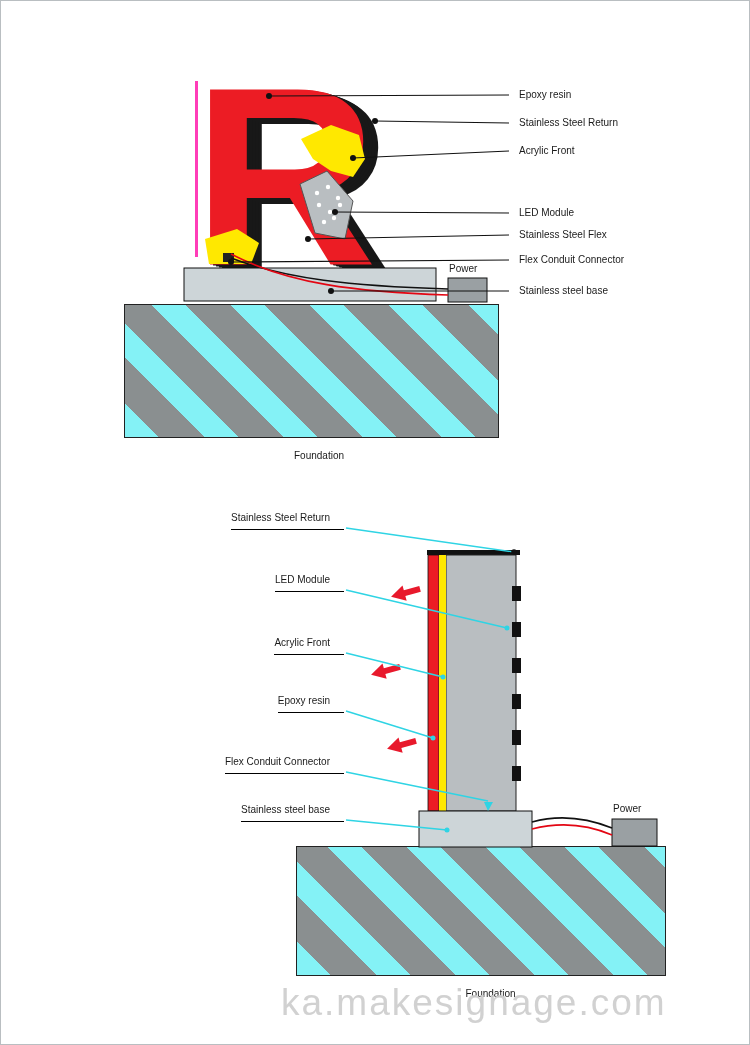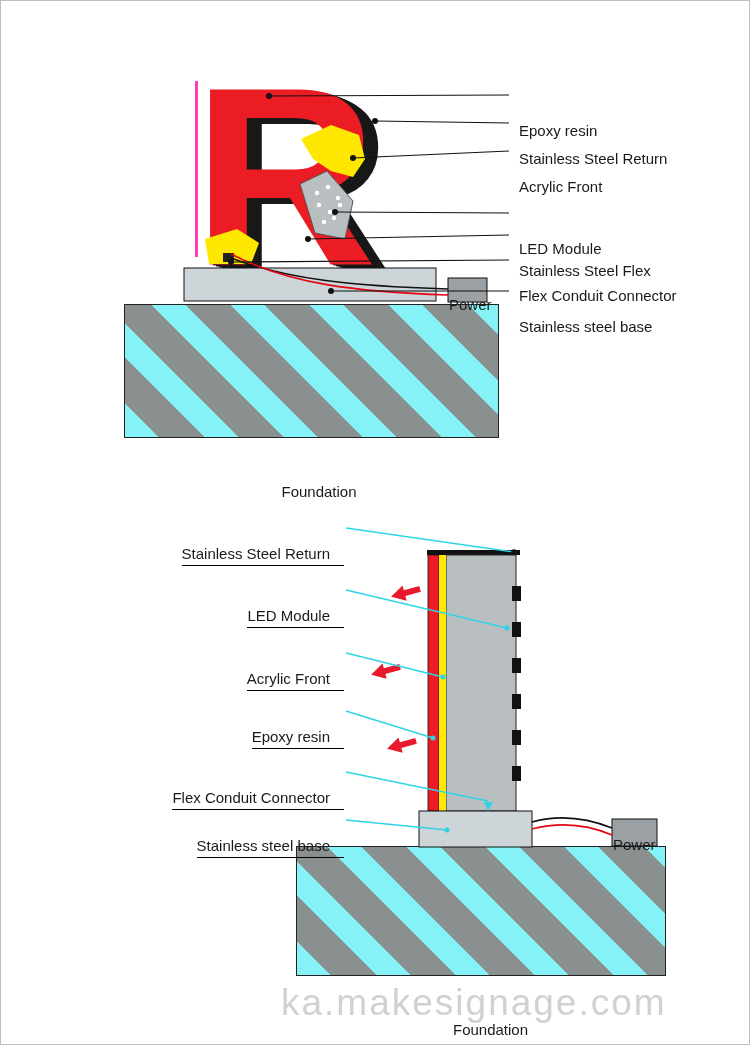--- a/index.html
+++ b/index.html
@@ -14,21 +14,21 @@
     border:1px solid #222;box-sizing:border-box;
   }
   .letter{
     position:absolute;left:192px;top:48px;z-index:1;
     font-size:255px;line-height:1;font-weight:bold;color:#ec1c24;
     text-shadow:3px 1px 0 #181818,6px 2px 0 #181818,9px 3px 0 #181818,12px 4px 0 #181818,15px 6px 0 #181818;
     user-select:none;
   }
   .gfx{position:absolute;left:0;top:0;z-index:2;}
   .lbl{
-    position:absolute;z-index:3;font-size:15px;white-space:nowrap;line-height:18px;margin-top:36px;
+    position:absolute;z-index:3;font-size:10px;white-space:nowrap;line-height:18px;
   }
   .lbl-r{
     text-align:right;right:405px;padding-right:14px;padding-bottom:2px;
     border-bottom:1px solid #000;
   }
   .watermark{
     position:absolute;left:280px;top:981px;z-index:10;
     font-size:37px;letter-spacing:2px;color:rgba(205,205,205,0.92);
     white-space:nowrap;
   }

